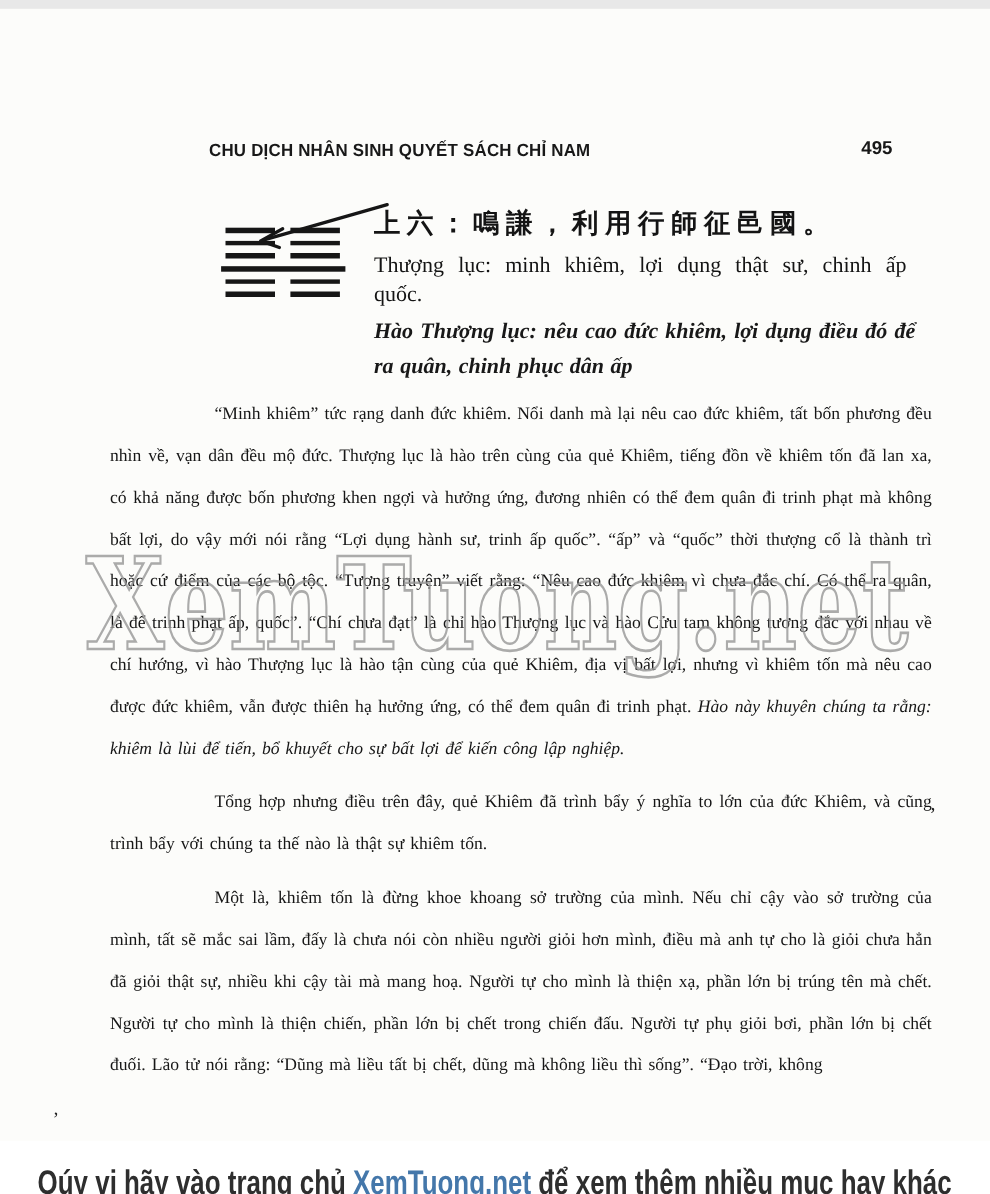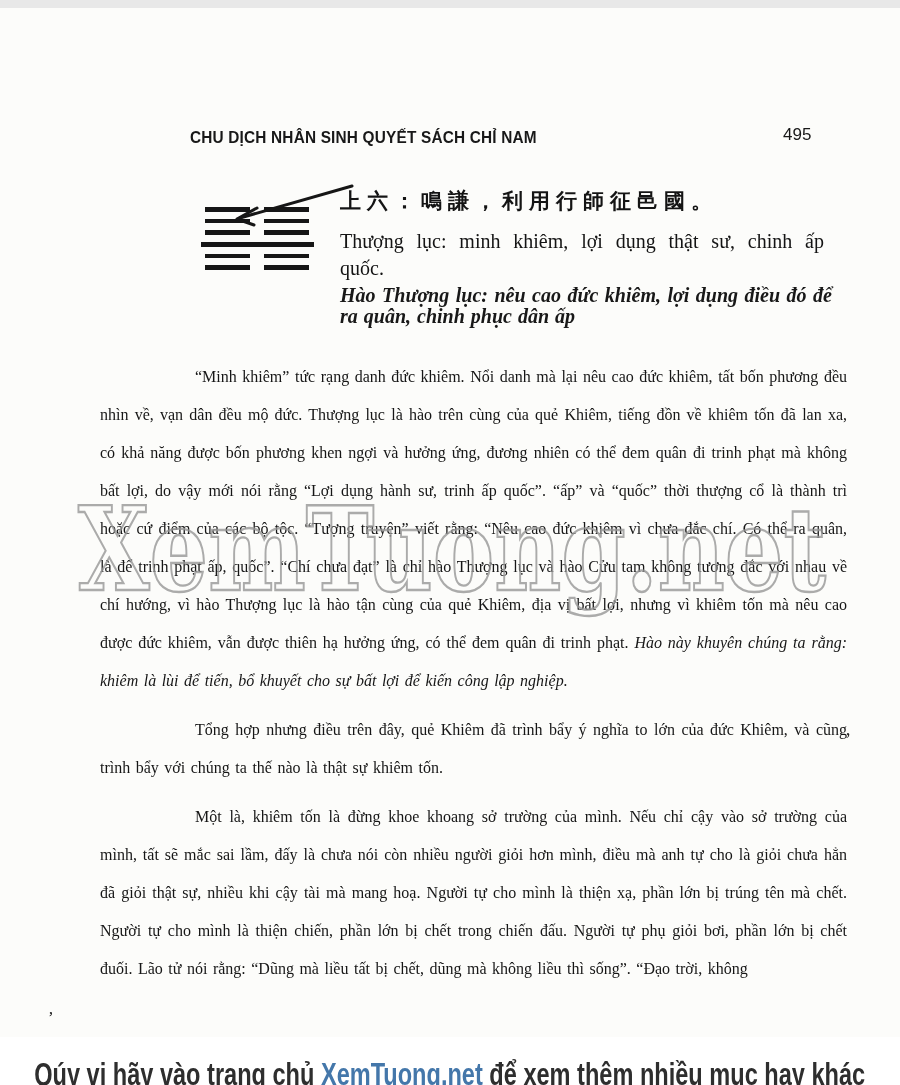--- a/index.html
+++ b/index.html
@@ -10,42 +10,42 @@
   }
   
   .hdr-title{
     position:absolute;left:190px;top:121px;
     font-family:"Liberation Sans", sans-serif;font-weight:700;font-size:16px;
     letter-spacing:.2px;color:#181818;transform:scaleX(.96);transform-origin:left center;
     white-space:nowrap;
   }
   .hdr-page{
     position:absolute;left:783px;top:117px;
-    font-family:"Liberation Sans", sans-serif;font-weight:400;font-size:17px;color:#181818;
+    font-family:"Liberation Sans", sans-serif;font-weight:700;font-size:17px;color:#181818;
   }
   
   .hexagram{position:absolute;left:205px;top:199px;width:112px;}
   .hx-row{height:4.5px;margin-bottom:7.2px;width:104px;display:flex;justify-content:space-between;}
   .hx-row.solid{background:#161616;width:113px;margin-left:-4px;}
   .hx-row.broken span{display:block;width:45px;height:4.5px;background:#161616;}
   
   .arrow{position:absolute;left:224px;top:170px;}
   
   .zh{
     position:absolute;left:340px;top:179px;width:500px;
-    font-size:21px;font-weight:700;letter-spacing:6px;color:#141414;
+    font-size:24px;font-weight:700;letter-spacing:6px;color:#141414;
     font-family:"DejaVu Sans", sans-serif;white-space:nowrap;
   }
   .viet{
     position:absolute;left:340px;top:220px;width:484px;
     font-size:20px;line-height:27px;text-align:justify;word-spacing:5px;color:#141414;
   }
   .trans{
     position:absolute;left:340px;top:277px;width:492px;
-    font-size:20px;line-height:21px;text-align:justify;
+    font-size:20px;line-height:32px;text-align:justify;
     font-style:italic;font-weight:700;color:#181818;word-spacing:1px;
   }
   
   .bodytext{position:absolute;left:100px;top:350px;width:747px;}
   .para{
     margin:0 0 11px 0;font-size:16px;line-height:38px;
     text-align:justify;text-indent:95px;color:#161616;word-spacing:1.5px;
   }
   .para .it{font-style:italic;}
   

